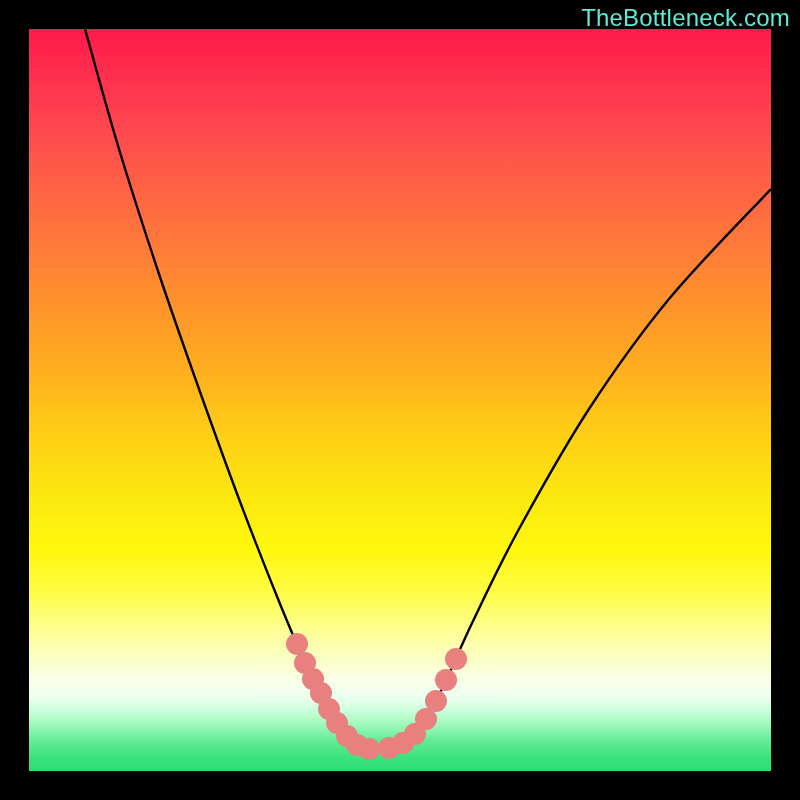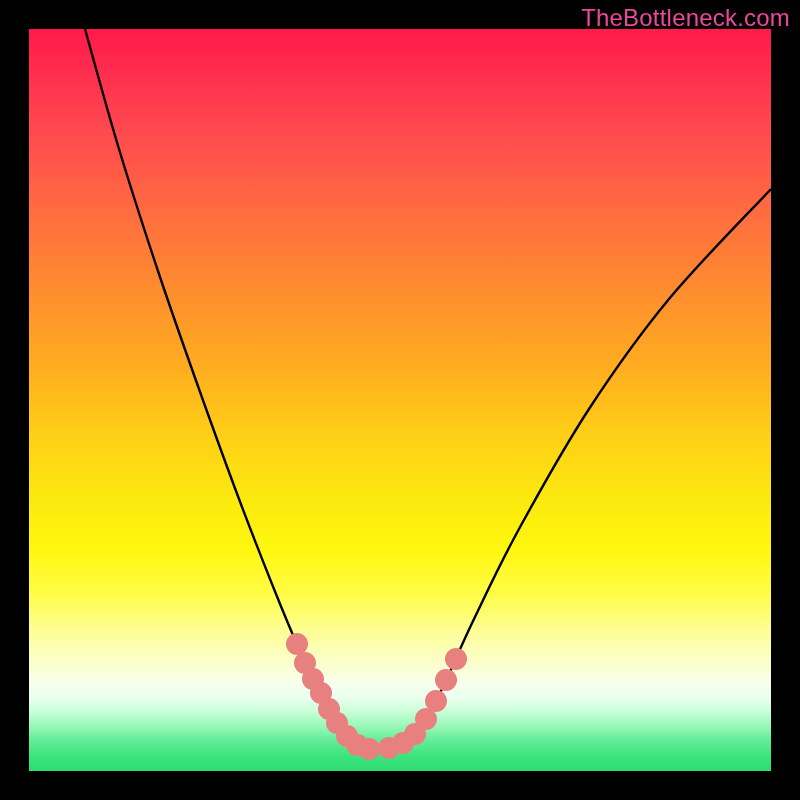--- a/index.html
+++ b/index.html
@@ -47,21 +47,21 @@
       #98f7b6 94%,
       #60ec95 96%,
       #3de37e 98%,
       #2bdd71 100%
     );
   }
   .watermark {
     position: absolute;
     top: 4px;
     right: 10px;
-    color: #ec4899;
+    color: #5eead4;
     font-size: 24px;
     font-weight: 500;
     letter-spacing: 0.2px;
     user-select: none;
   }
   svg.curves {
     position: absolute;
     inset: 0;
   }
 </style>

